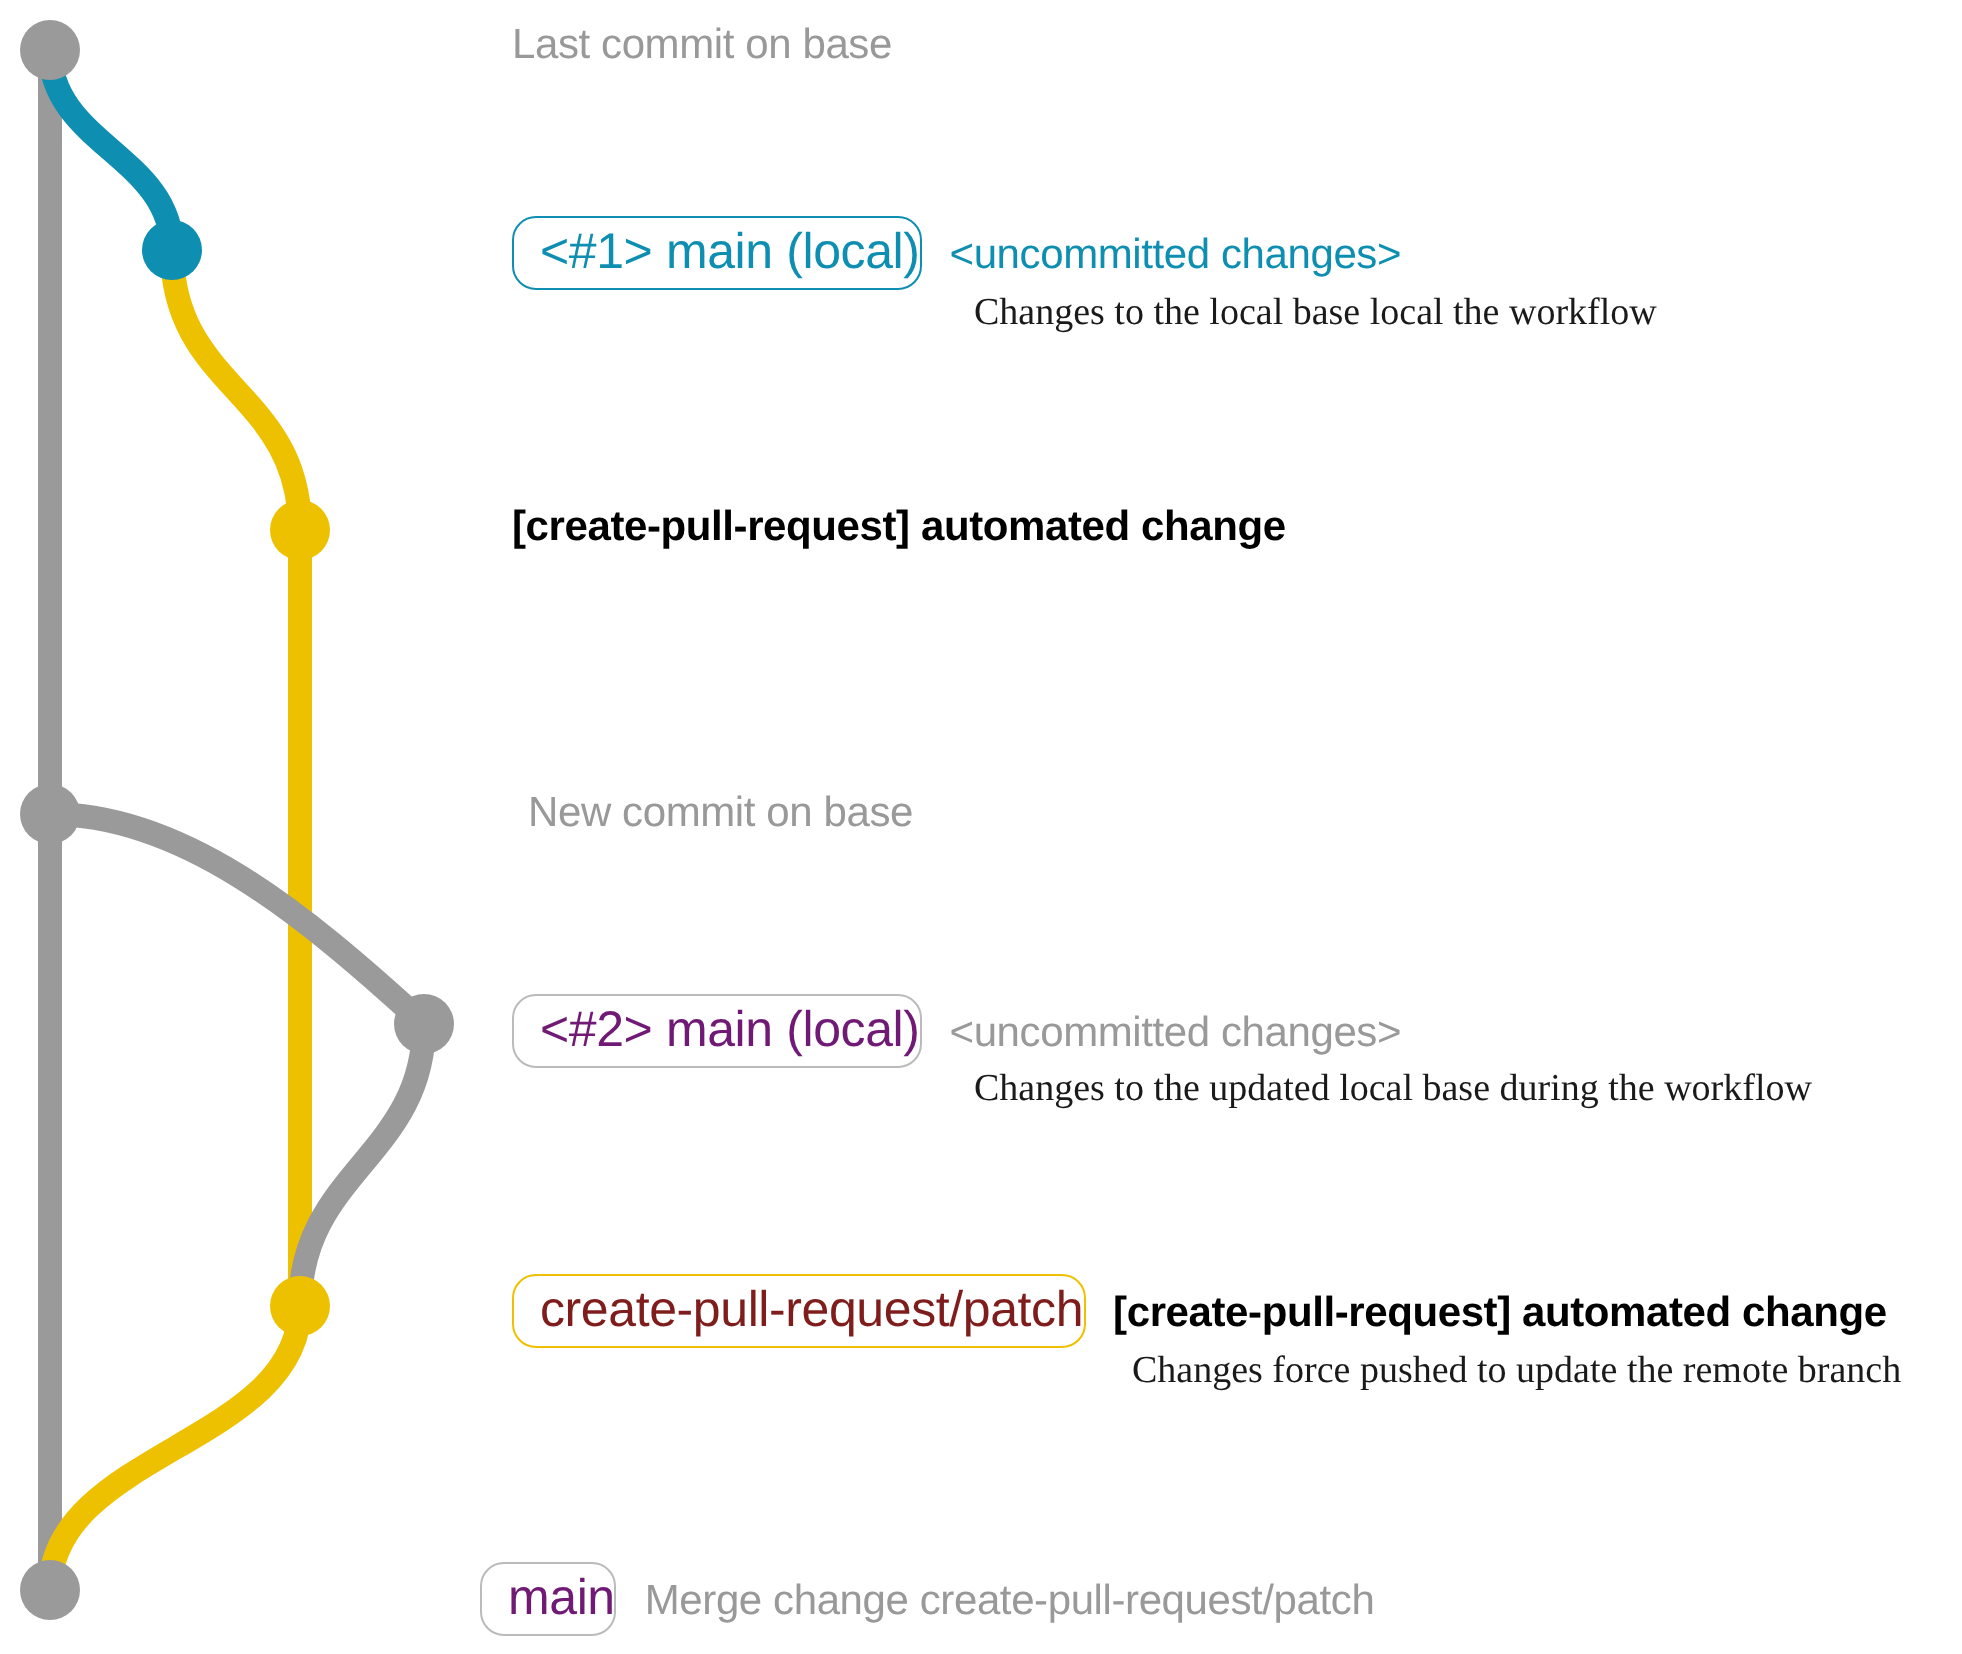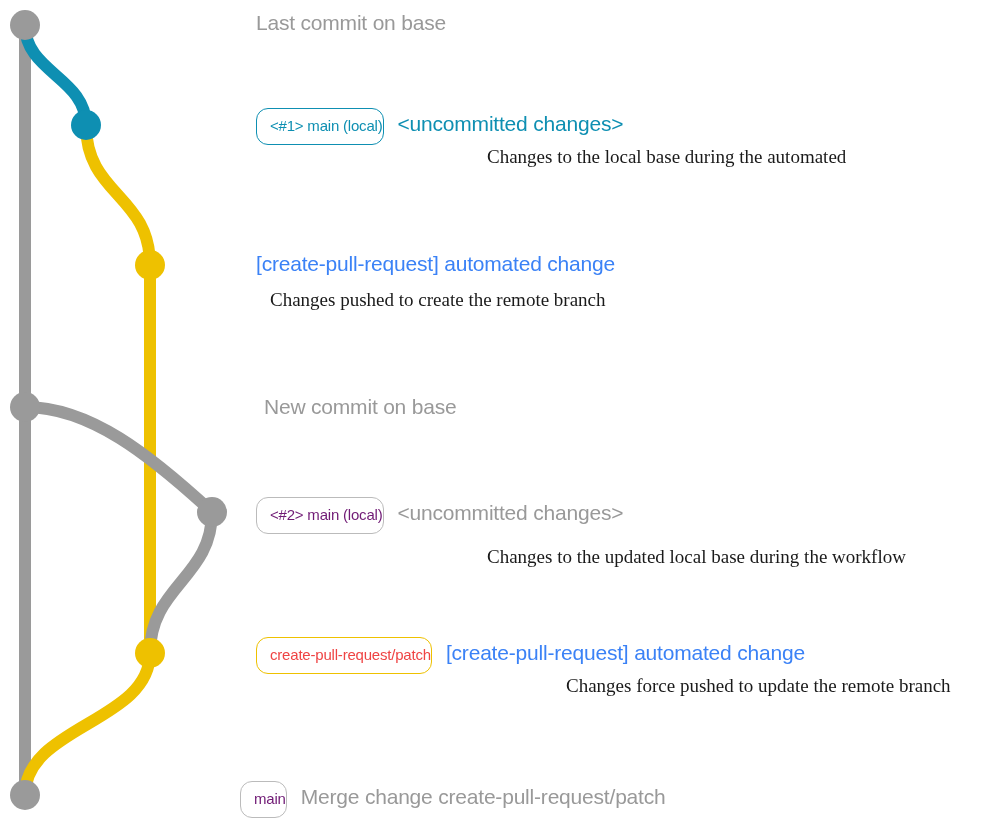--- a/index.html
+++ b/index.html
@@ -41,38 +41,38 @@
 
   
   .subject {
     font-family: "Liberation Sans", sans-serif;
     font-size: 21px;
     line-height: 26px;
     letter-spacing: -0.2px;
   }
   .subject.gray  { color: #999999; }
   .subject.teal  { color: #0e8fb2; }
-  .subject.amber { color: #3b82f6; }
+  .subject.amber { color: #000000; font-weight: bold; }
 
   
   .badge {
     display: inline-block;
     box-sizing: border-box;
     border: 1.6px solid currentColor;
     border-radius: 12px;
     padding: 5px 0 6px 13px;
     font-family: "Liberation Sans", sans-serif;
-    font-size: 15px;
+    font-size: 25px;
     line-height: 24px;
     letter-spacing: -0.2px;
     background: #ffffff;
   }
   .badge.gray  { color: #701a75; border-color: #bbbbbb; }
   .badge.teal  { color: #0e8fb2; border-color: #0e8fb2; }
-  .badge.amber { color: #ef4444; border-color: #eec100; }
+  .badge.amber { color: #7f1d1d; border-color: #eec100; }
 
   .badge-wrap { display: inline-block; }
 
   .gap { display: inline-block; width: 14px; }
 
   
   .desc {
     position: absolute;
     font-family: "Liberation Serif", serif;
     font-size: 19px;
@@ -115,39 +115,38 @@
     <span class="subject gray">Last commit on base</span>
   </div>
 
   <div class="row" style="left:256px; top:108px;">
     <span class="badge-wrap">
       <span class="badge teal">&lt;#1&gt; main (local)</span>
     </span>
     <span class="gap"></span>
     <span class="subject teal">&lt;uncommitted changes&gt;</span>
   </div>
-  <div class="desc" style="left:487px; top:146px;">Changes to the local base during the automated</div>
+  <div class="desc" style="left:487px; top:146px;">Changes to the local base local the workflow</div>
 
   <div class="row" style="left:256px; top:251px;">
     <span class="subject amber">[create-pull-request] automated change</span>
   </div>
-  <div class="desc" style="left:270px; top:289px;">Changes pushed to create the remote branch</div>
 
   <div class="row" style="left:264px; top:394px;">
     <span class="subject gray">New commit on base</span>
   </div>
 
   <div class="row" style="left:256px; top:497px;">
     <span class="badge-wrap">
       <span class="badge gray">&lt;#2&gt; main (local)</span>
     </span>
     <span class="gap"></span>
     <span class="subject gray">&lt;uncommitted changes&gt;</span>
   </div>
-  <div class="desc" style="left:487px; top:546px;">Changes to the updated local base during the workflow</div>
+  <div class="desc" style="left:487px; top:534px;">Changes to the updated local base during the workflow</div>
 
   <div class="row" style="left:256px; top:637px;">
     <span class="badge-wrap">
       <span class="badge amber">create-pull-request/patch</span>
     </span>
     <span class="gap"></span>
     <span class="subject amber">[create-pull-request] automated change</span>
   </div>
   <div class="desc" style="left:566px; top:675px;">Changes force pushed to update the remote branch</div>
 

